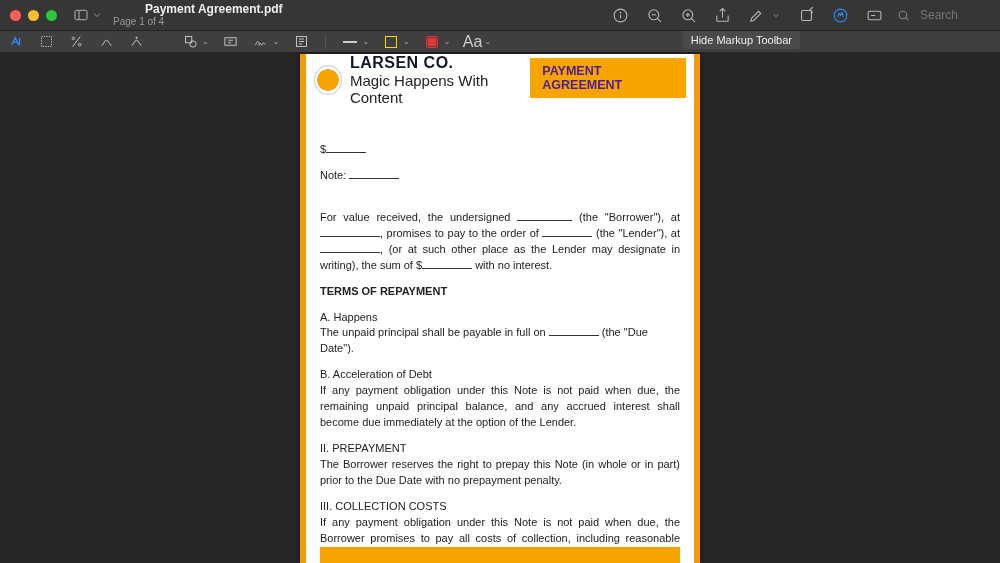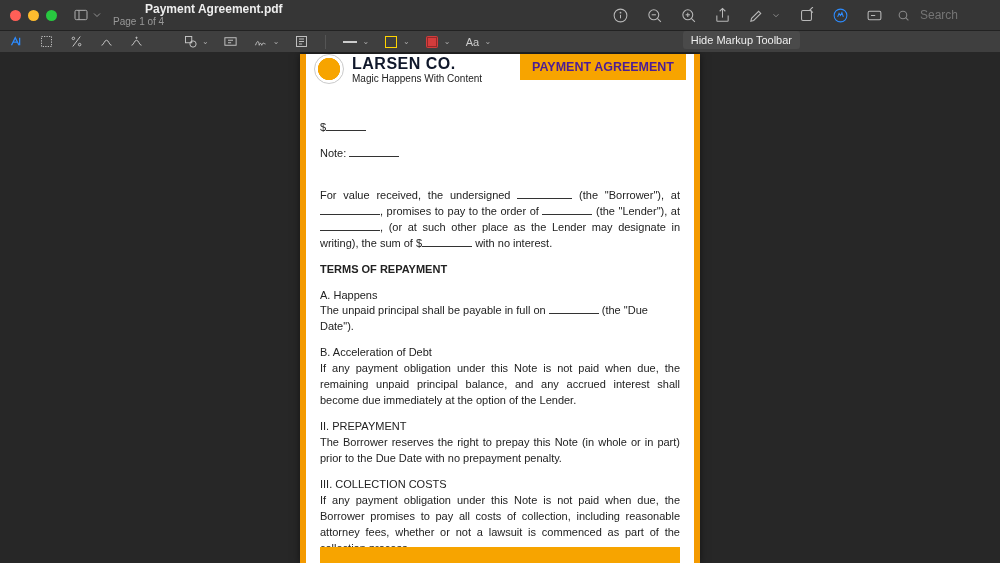--- a/index.html
+++ b/index.html
@@ -95,21 +95,21 @@
     display:flex; align-items:center; justify-content:space-between;
     padding: 0 10px 6px 14px;
   }
   .hleft { display:flex; align-items:center; gap:8px;}
   .logo {
     width:30px;height:30px;border-radius:50%;
     background: radial-gradient(circle at 50% 50%, #f7a400 0%, #f7a400 55%, #fff 58%, #fff 70%, #eee 71%);
     border:1px solid #ccc;
   }
   .brand .co { font-size:16px; font-weight:800; letter-spacing:0.5px; color:#0f172a;}
-  .brand .tag { font-size:10px; color:#222;}
+  .brand .tag { font-size:15px; color:#222;}
   .ribbon {
     background:#f7a400;
     padding: 6px 12px;
     font-weight:800;
     font-size:12.5px;
     color:#4c1d95;
     margin-right: 4px;
     margin-top:-4px;
   }
   .body {
@@ -284,21 +284,21 @@
     </div>
   <span class="chev">⌄</span>
   <div class="micon">
       <div class="colorbox-y"></div>
     </div>
   <span class="chev">⌄</span>
   <div class="micon">
       <div class="colorbox-r"></div>
     </div>
   <span class="chev">⌄</span>
-  <div class="micon" style="font-size:11px;color:#ccc;">Aa</div>
+  <div class="micon" style="font-size:16px;color:#ccc;">Aa</div>
   <span class="chev">⌄</span>
 </div>
 
 <div class="docarea">
   <div class="page">
     <div class="orange-l"></div>
     <div class="orange-r"></div>
     <div class="header">
       <div class="hleft">
         <div class="logo"></div>

